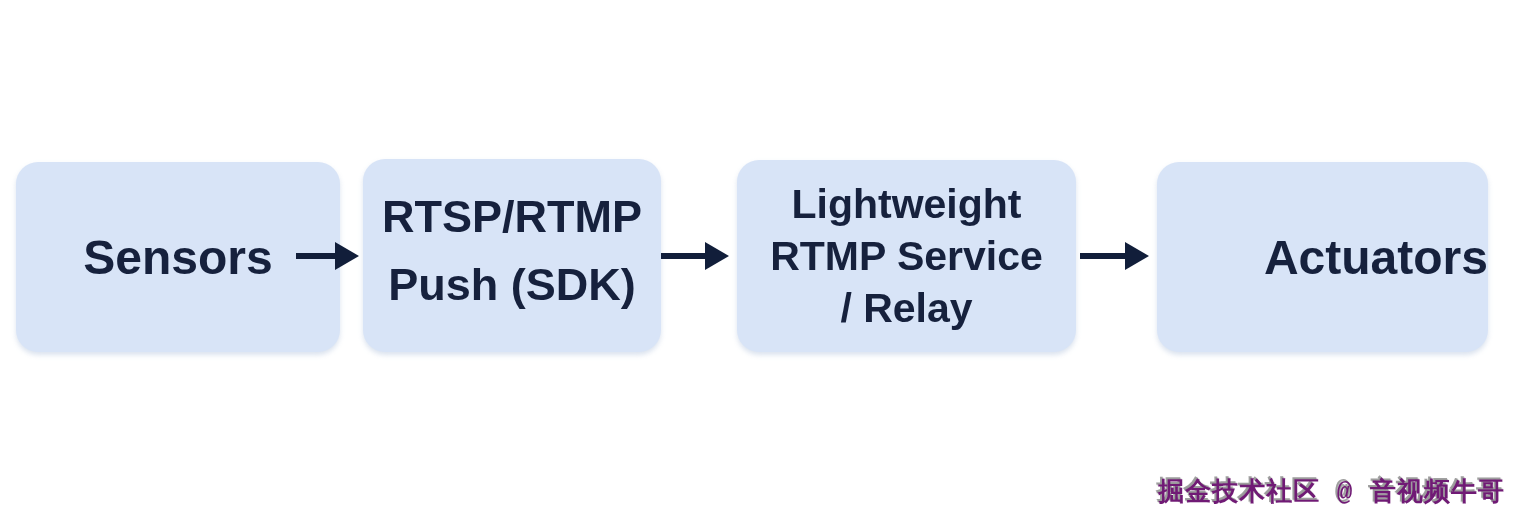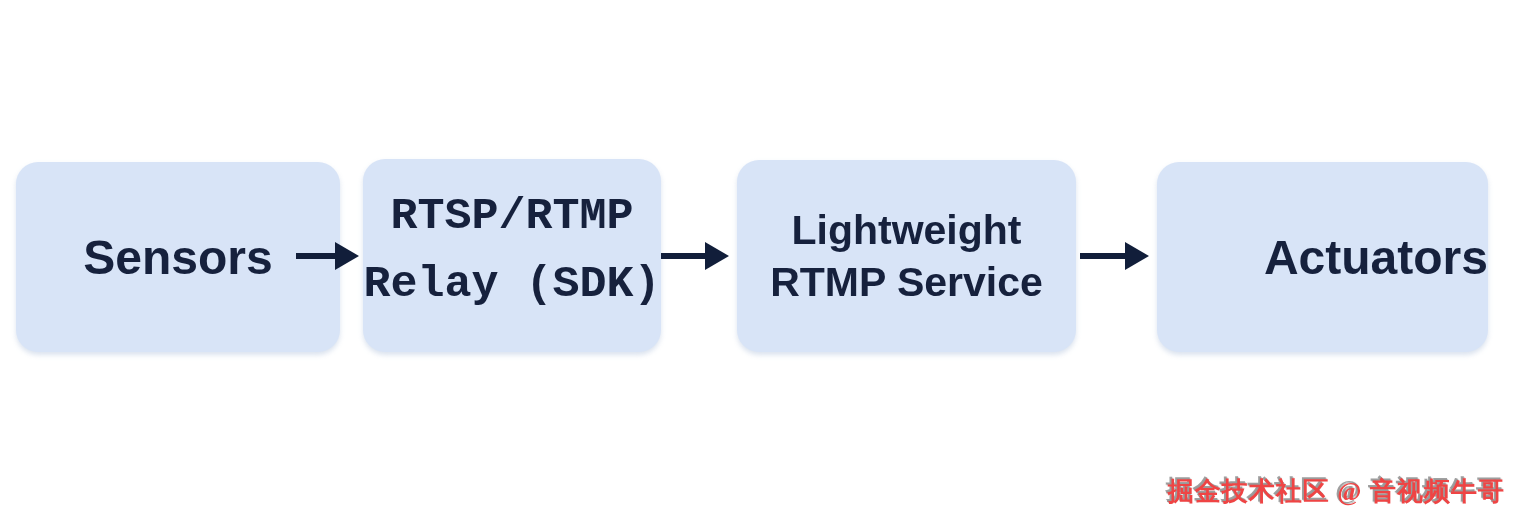--- a/index.html
+++ b/index.html
@@ -30,74 +30,75 @@
     display: flex;
     flex-direction: column;
     align-items: center;
     justify-content: center;
     text-align: center;
     box-sizing: border-box;
     box-shadow: 0 3px 5px rgba(176, 192, 220, 0.45);
   }
   .node .line { display: block; white-space: nowrap; }
   .node-1 { left: 16px;   top: 162px; width: 324px; height: 190px; font-size: 48px; }
-  .node-2 { left: 363px;  top: 159px; width: 298px; height: 193px; font-size: 45px; line-height: 68px; padding-bottom: 10px; font-family: Liberation Mono, monospace; }
+  .node-2 { left: 363px;  top: 159px; width: 298px; height: 193px; font-size: 45px; line-height: 68px; padding-bottom: 10px; }
   .node-3 { left: 737px;  top: 160px; width: 339px; height: 192px; font-size: 41px; line-height: 52px; }
   .node-4 { left: 1157px; top: 162px; width: 331px; height: 190px; font-size: 48px; align-items: flex-end; }
   .arrow {
     position: absolute;
     top: 239px; 
   }
   .arrow-1 { left: 296px;  }
   .arrow-2 { left: 661px;  }
   .arrow-3 { left: 1080px; }
   .arrow line    { stroke: var(--arrow); stroke-width: 6; }
   .arrow polygon { fill: var(--arrow); }
   .watermark {
     position: absolute;
     right: 18px;
     bottom: 14px;
     font-size: 26px;
     font-weight: bold;
     letter-spacing: 1px;
-    color: #ef4444;
+    color: #701a75;
     text-shadow:
       -2px -2px 0 rgba(150, 150, 150, 0.9),
       -1px -1px 1px rgba(120, 120, 120, 0.55);
-    font-family: Liberation Serif, serif;
+    font-family: Liberation Mono, monospace;
     white-space: nowrap;
   }
 </style>
 </head>
 <body>
 
 <div class="canvas">
 
   <div class="node node-1">
     <span class="line">Sensors</span>
   </div>
 
   <svg class="arrow arrow-1" width="63" height="34" viewBox="0 0 63 34">
     <line x1="0" y1="17" x2="42" y2="17"></line>
     <polygon points="39,3 63,17 39,31"></polygon>
   </svg>
 
   <div class="node node-2">
     <span class="line">RTSP/RTMP</span>
-    <span class="line">Relay (SDK)</span>
+    <span class="line">Push (SDK)</span>
   </div>
 
   <svg class="arrow arrow-2" width="68" height="34" viewBox="0 0 68 34">
     <line x1="0" y1="17" x2="46" y2="17"></line>
     <polygon points="44,3 68,17 44,31"></polygon>
   </svg>
 
   <div class="node node-3">
     <span class="line">Lightweight</span>
     <span class="line">RTMP Service</span>
+    <span class="line">/ Relay</span>
   </div>
 
   <svg class="arrow arrow-3" width="69" height="34" viewBox="0 0 69 34">
     <line x1="0" y1="17" x2="47" y2="17"></line>
     <polygon points="45,3 69,17 45,31"></polygon>
   </svg>
 
   <div class="node node-4">
     <span class="line">Actuators</span>
   </div>

